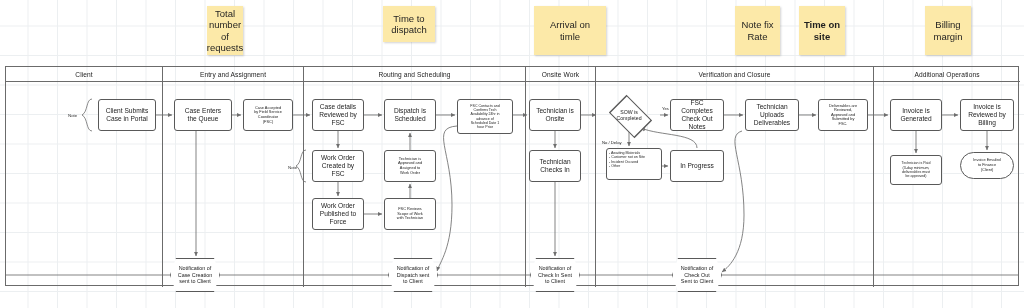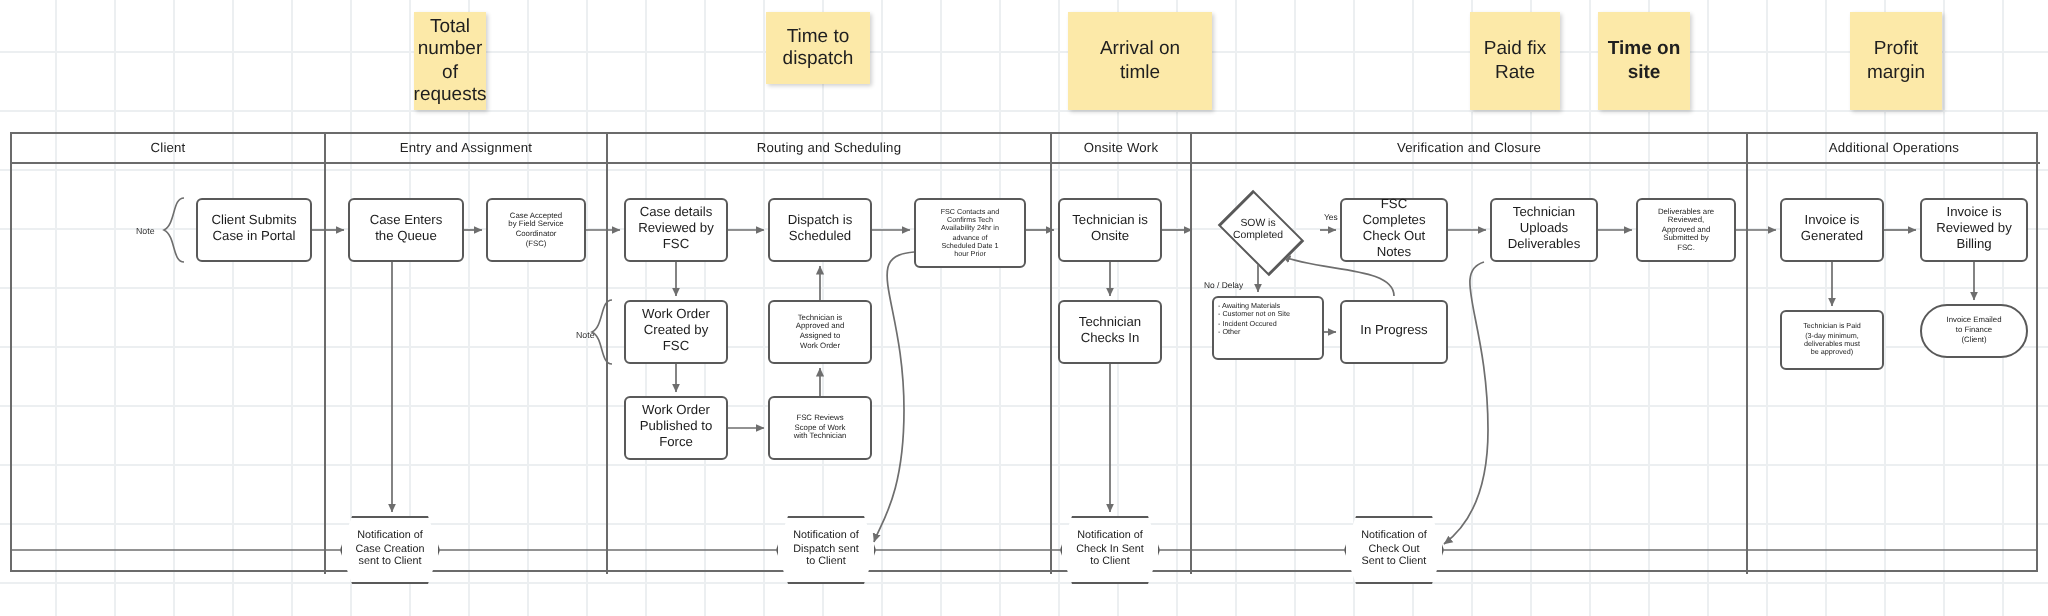--- a/index.html
+++ b/index.html
@@ -207,25 +207,25 @@
   </div>
 
 <div id="sticky-layer">
     <div class="sticky" style="left: 207px; top: 6px; width: 36px; height: 49px;">Total
 number of
 requests</div>
     <div class="sticky" style="left: 383px; top: 6px; width: 52px; height: 36px;">Time to
 dispatch</div>
     <div class="sticky" style="left: 534px; top: 6px; width: 72px; height: 49px;">Arrival on
 timle</div>
-    <div class="sticky" style="left: 735px; top: 6px; width: 45px; height: 49px;">Paid fix
+    <div class="sticky" style="left: 735px; top: 6px; width: 45px; height: 49px;">Note fix
 Rate</div>
     <div class="sticky" style="left: 799px; top: 6px; width: 46px; height: 49px; font-weight: bold;">Time on
 site</div>
-    <div class="sticky" style="left: 925px; top: 6px; width: 46px; height: 49px;">Profit
+    <div class="sticky" style="left: 925px; top: 6px; width: 46px; height: 49px;">Billing
 margin</div>
   </div>
 
 <div id="node-layer">
     <div class="node t-norm" style="left: 98px; top: 99px; width: 58px; height: 32px;">Client Submits
 Case in Portal</div>
     <div class="node t-norm" style="left: 174px; top: 99px; width: 58px; height: 32px;">Case Enters
 the Queue</div>
     <div class="node t-small" style="left: 243px; top: 99px; width: 50px; height: 32px;">Case Accepted
 by Field Service

